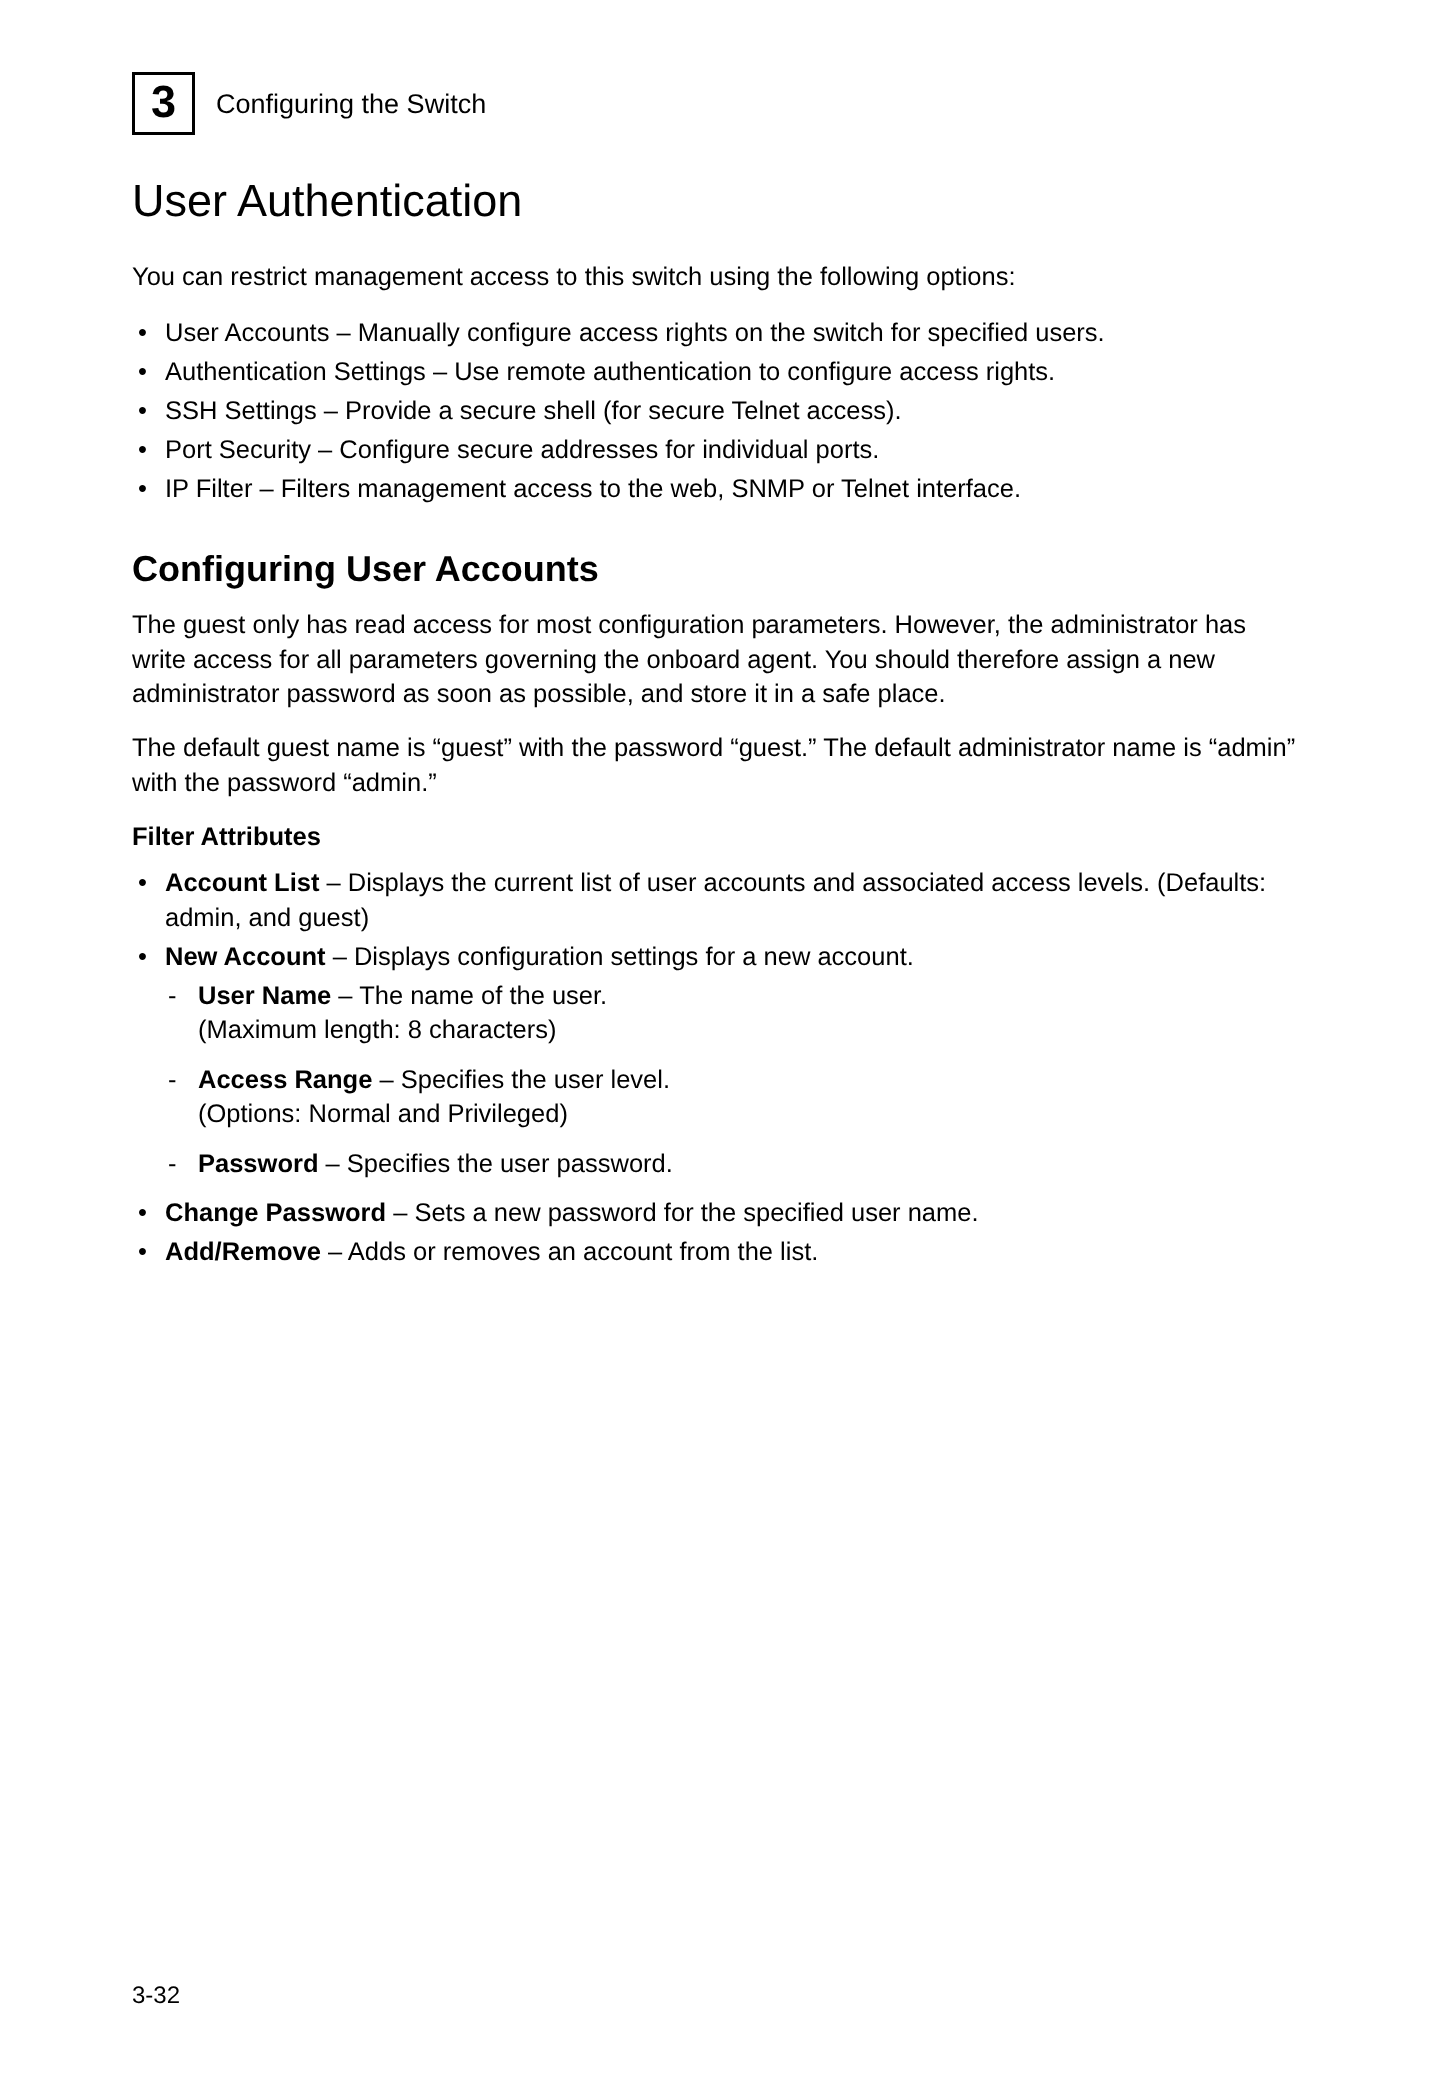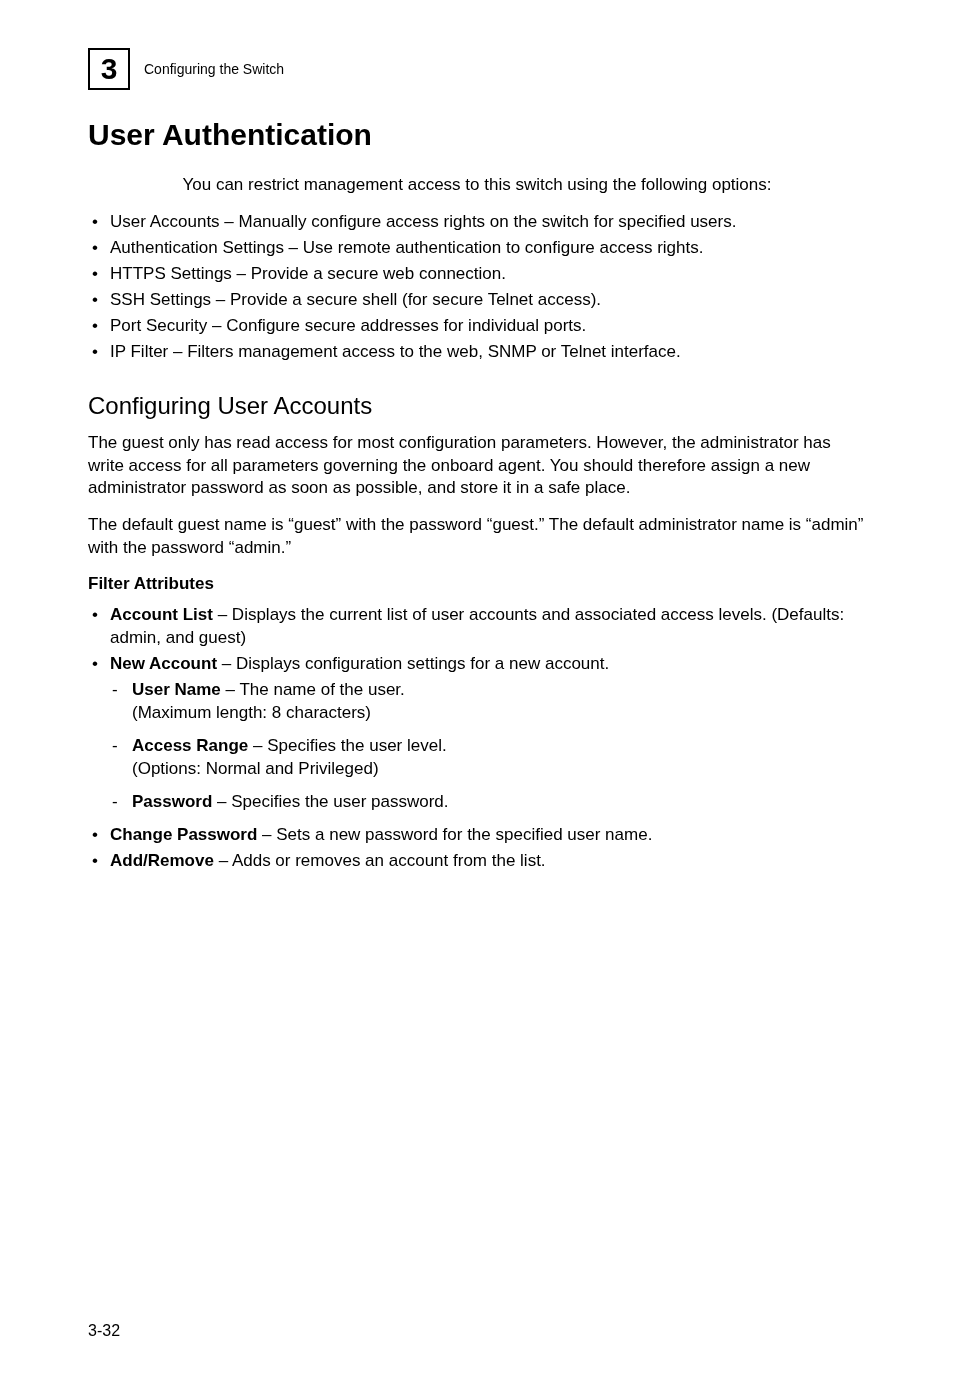--- a/index.html
+++ b/index.html
@@ -23,55 +23,54 @@
       width: 42px;
       height: 42px;
       display: flex;
       align-items: center;
       justify-content: center;
       font-weight: 900;
       font-size: 30px;
       font-family: Arial Black, Arial, sans-serif;
     }
     .header-text {
-      font-size: 14px;
+      font-size: 18px;
       font-family: Arial, Helvetica, sans-serif;
     }
     h1.main-title {
       font-family: Arial, Helvetica, sans-serif;
-      font-weight: bold;
+      font-weight: normal;
       font-size: 30px;
       margin-bottom: 22px;
     }
     .intro-para {
       font-size: 17px;
       line-height: 1.35;
       margin-bottom: 14px;
-      text-align: center;
     }
     ul.bullets {
       list-style: none;
       margin-bottom: 28px;
     }
     ul.bullets > li {
       font-size: 17px;
       line-height: 1.35;
       padding-left: 22px;
       position: relative;
       margin-bottom: 3px;
     }
     ul.bullets > li::before {
       content: "•";
       position: absolute;
       left: 4px;
       top: 0;
     }
     h2.section-title {
       font-family: Arial, Helvetica, sans-serif;
-      font-weight: normal;
+      font-weight: bold;
       font-size: 24px;
       margin-bottom: 12px;
     }
     .body-para {
       font-size: 17px;
       line-height: 1.35;
       margin-bottom: 14px;
     }
     .cmd-attr-heading {
       font-size: 17px;
@@ -129,21 +128,20 @@
   <div class="header-text">Configuring the Switch</div>
 </div>
 
 <h1 class="main-title">User Authentication</h1>
 
 <p class="intro-para">You can restrict management access to this switch using the following options:</p>
 
 <ul class="bullets">
   <li>User Accounts – Manually configure access rights on the switch for specified users.</li>
   <li>Authentication Settings – Use remote authentication to configure access rights.</li>
-  <li>HTTPS Settings – Provide a secure web connection.</li>
   <li>SSH Settings – Provide a secure shell (for secure Telnet access).</li>
   <li>Port Security – Configure secure addresses for individual ports.</li>
   <li>IP Filter – Filters management access to the web, SNMP or Telnet interface.</li>
 </ul>
 
 <h2 class="section-title">Configuring User Accounts</h2>
 
 <p class="body-para">The guest only has read access for most configuration parameters. However, the administrator has write access for all parameters governing the onboard agent. You should therefore assign a new administrator password as soon as possible, and store it in a safe place.</p>
 <p class="body-para">The default guest name is “guest” with the password “guest.” The default administrator name is “admin” with the password “admin.”</p>
 

